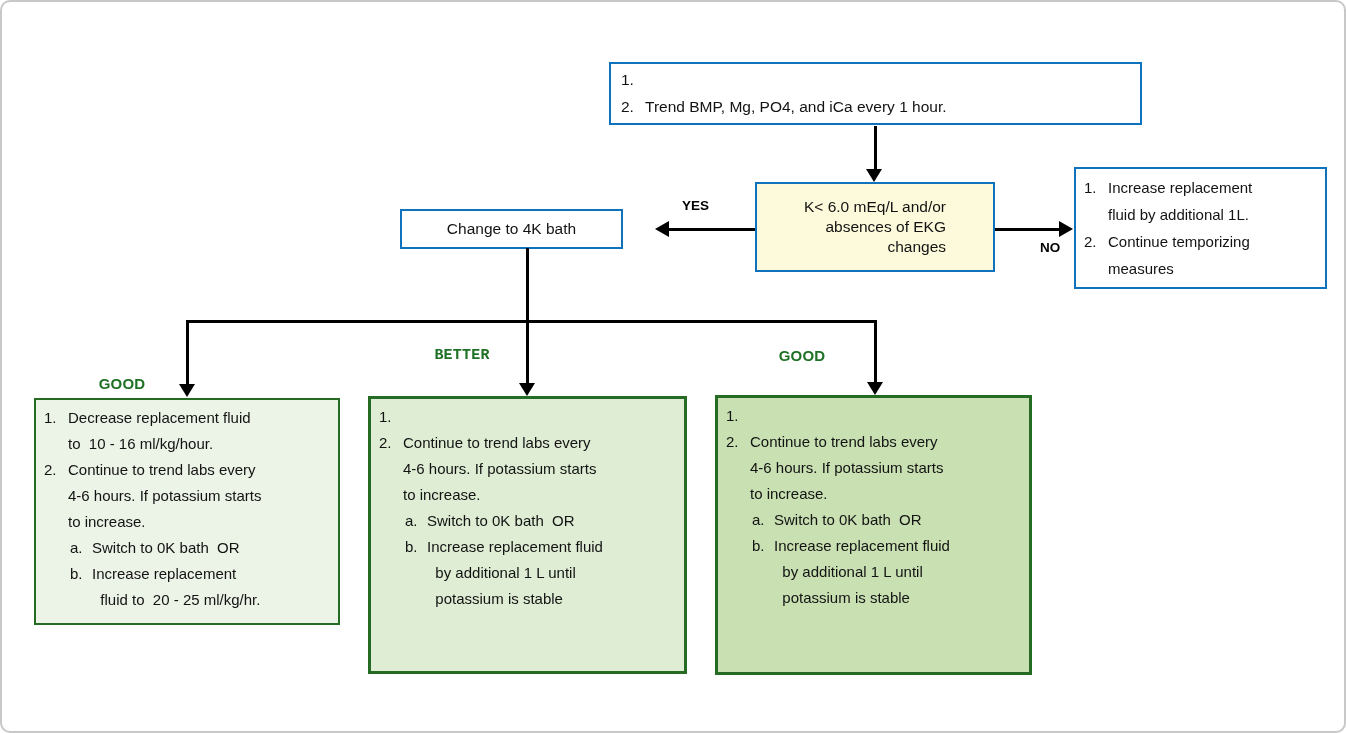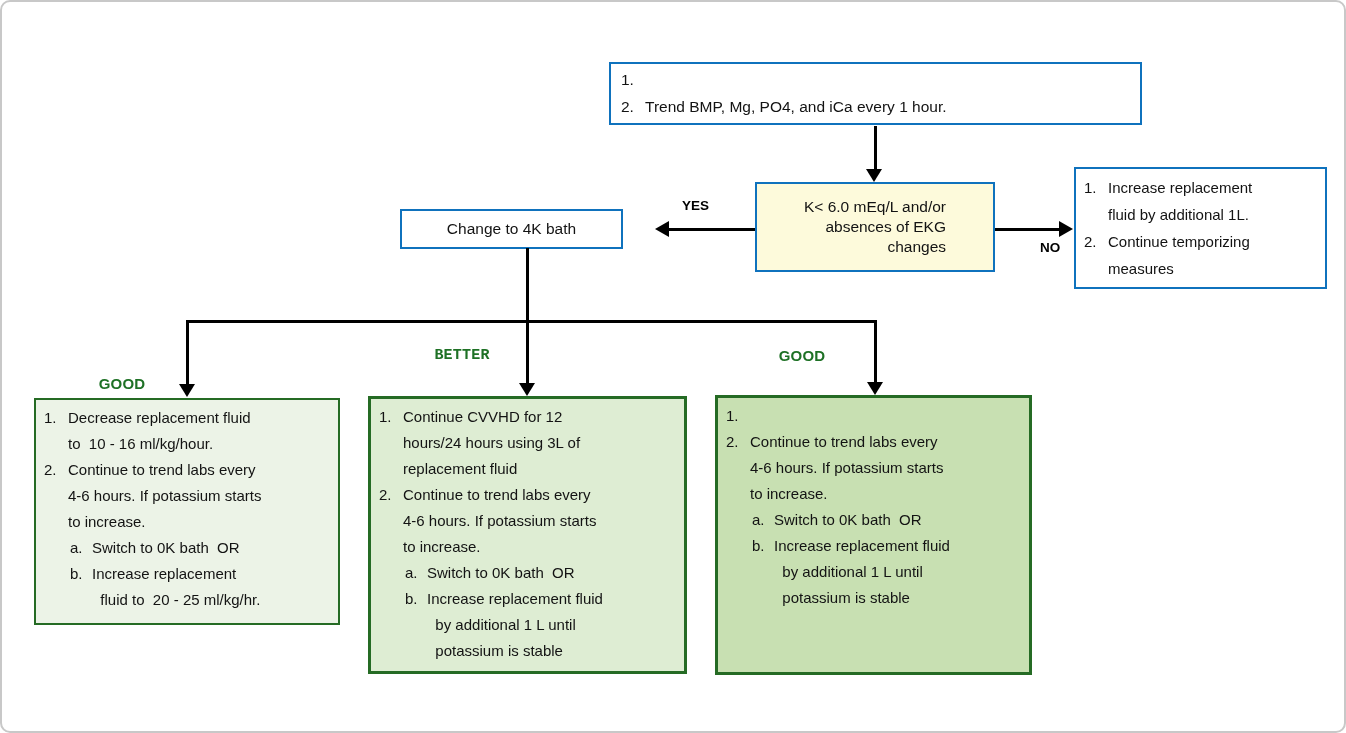--- a/index.html
+++ b/index.html
@@ -130,23 +130,20 @@
           <span class="txt"><span>Increase replacement
   fluid to  20 - 25 ml/kg/hr.</span></span>
         </div>
       </div>
   </div>
 
   <div id="better-box" class="box green-box">
     <div class="list">
         <div class="li">
           <span class="marker">1.</span>
-          <span class="txt"><span>Continue CVVHD for 12
-hours/24 hours using 3L of
-replacement fluid</span></span>
         </div>
         <div class="li">
           <span class="marker">2.</span>
           <span class="txt"><span>Continue to trend labs every
 4-6 hours. If potassium starts
 to increase.</span></span>
         </div>
         <div class="li sub">
           <span class="marker">a.</span>
           <span class="txt"><span>Switch to 0K bath  </span><span class="u">OR</span></span>

